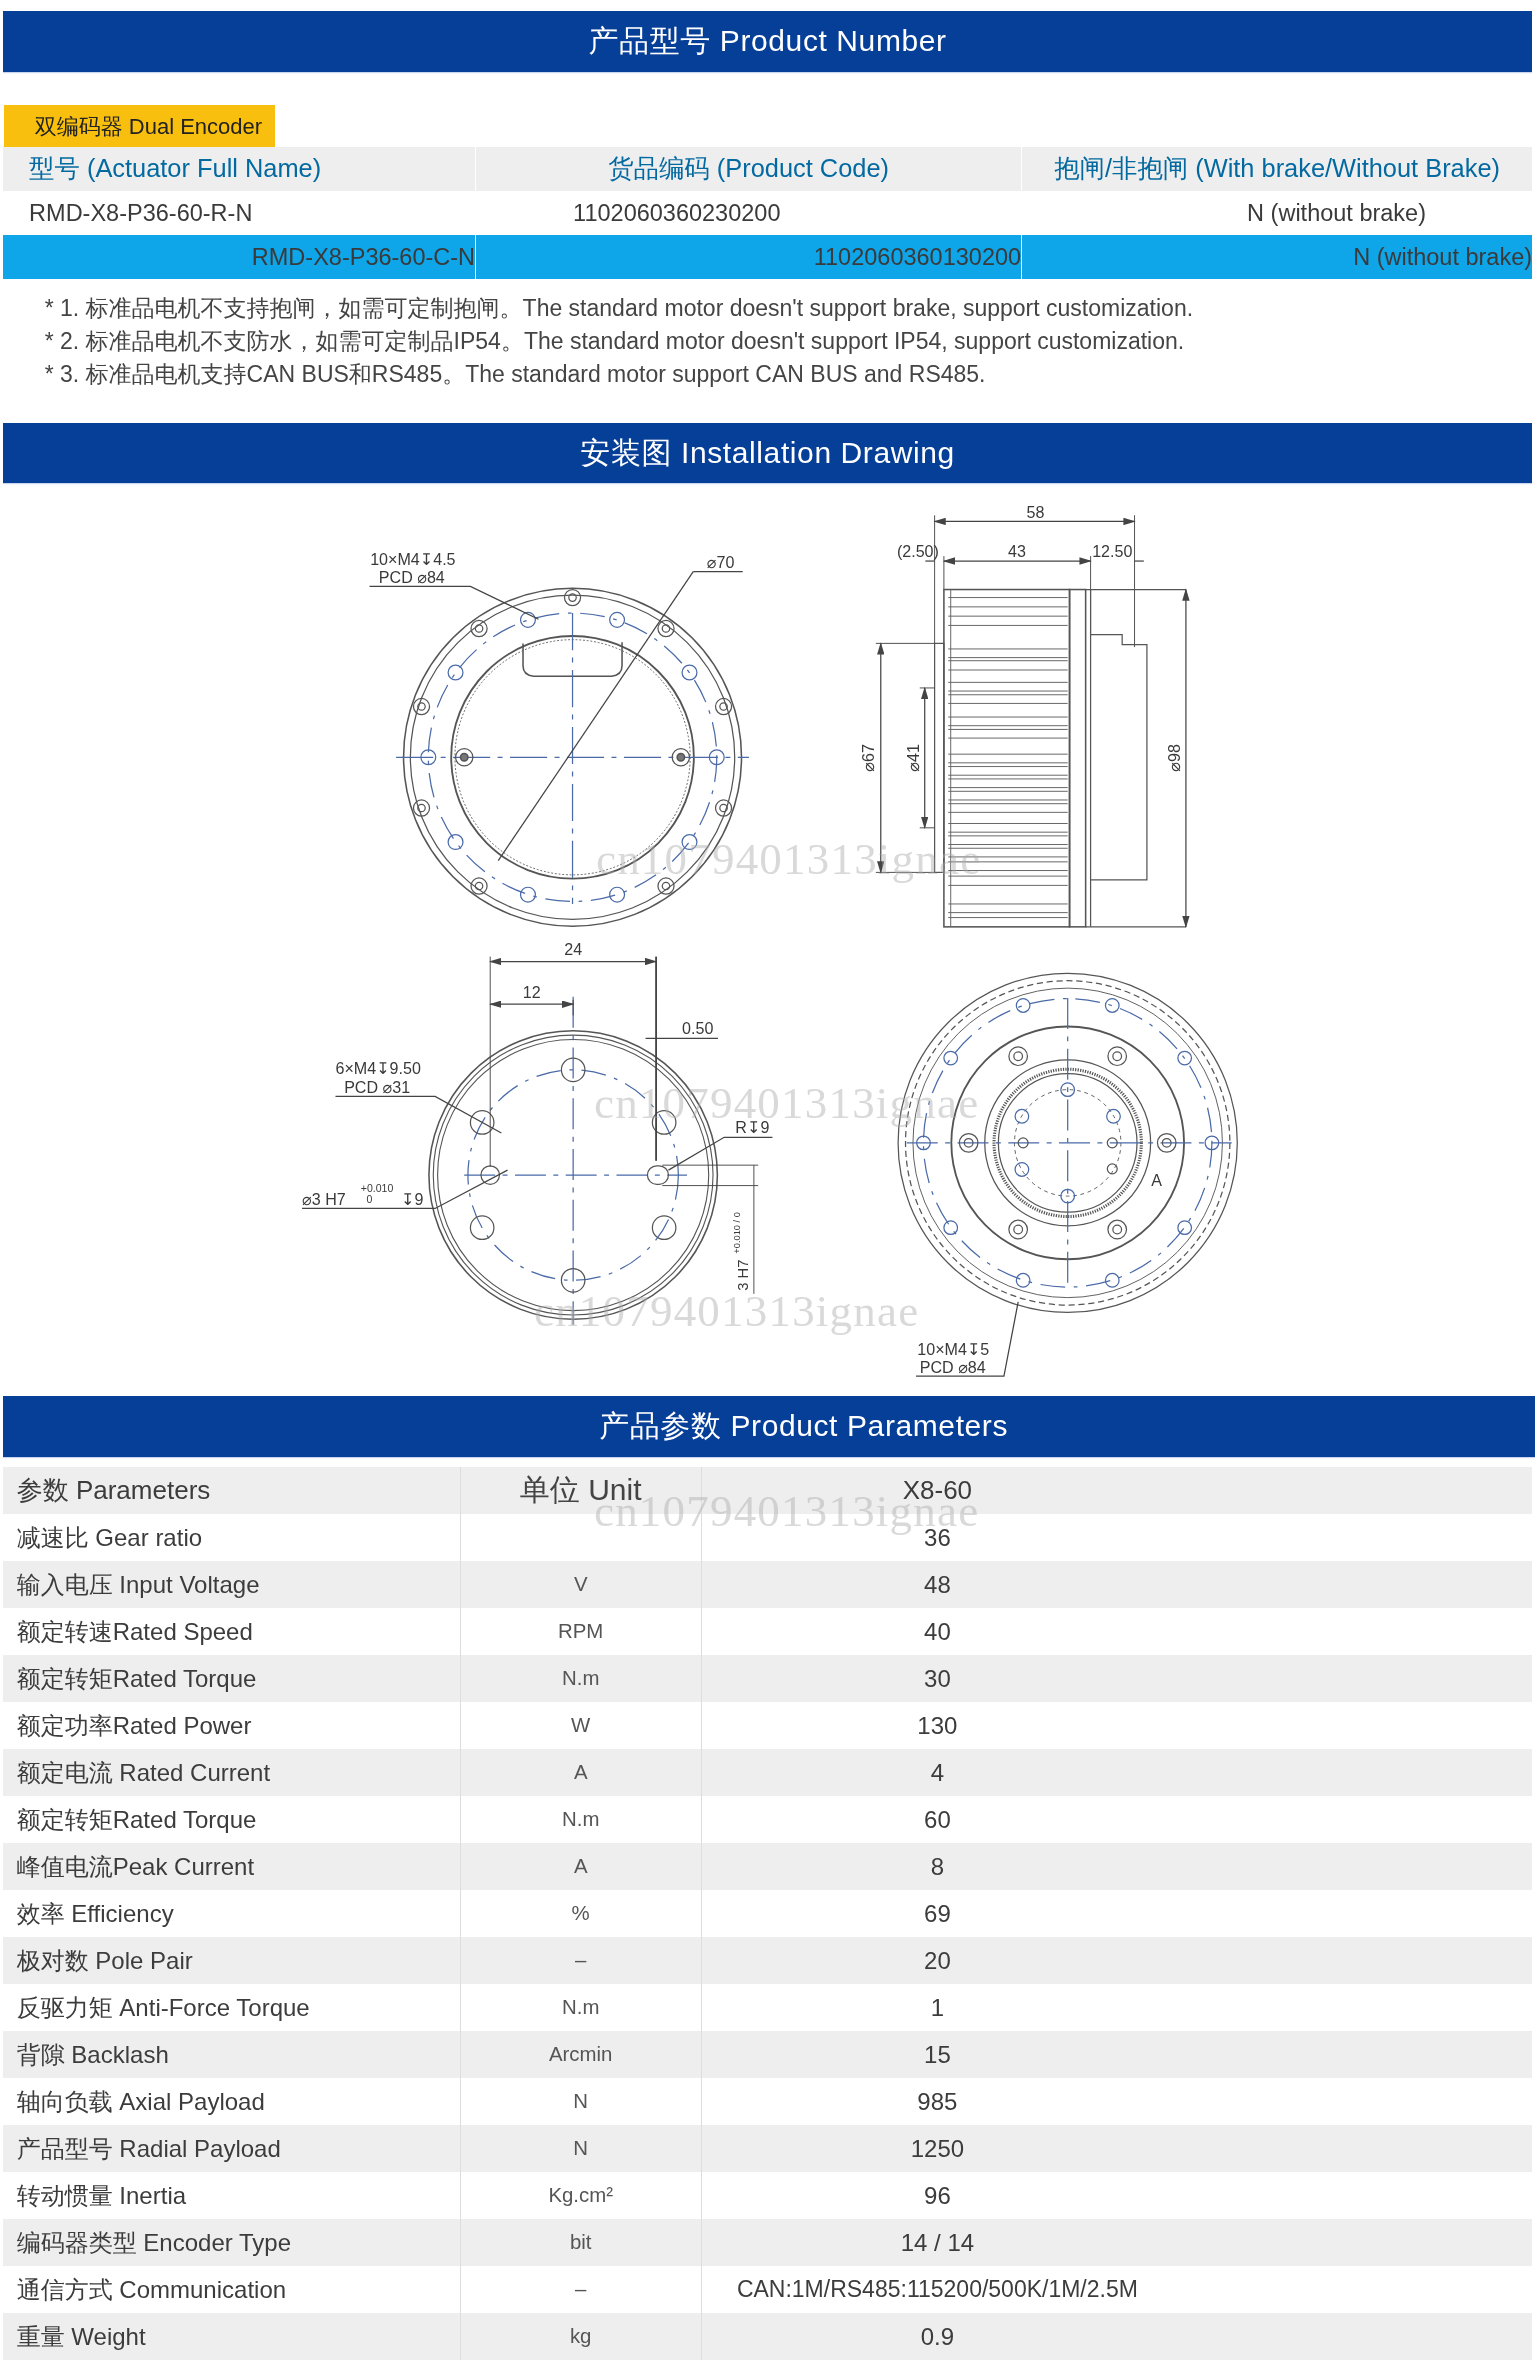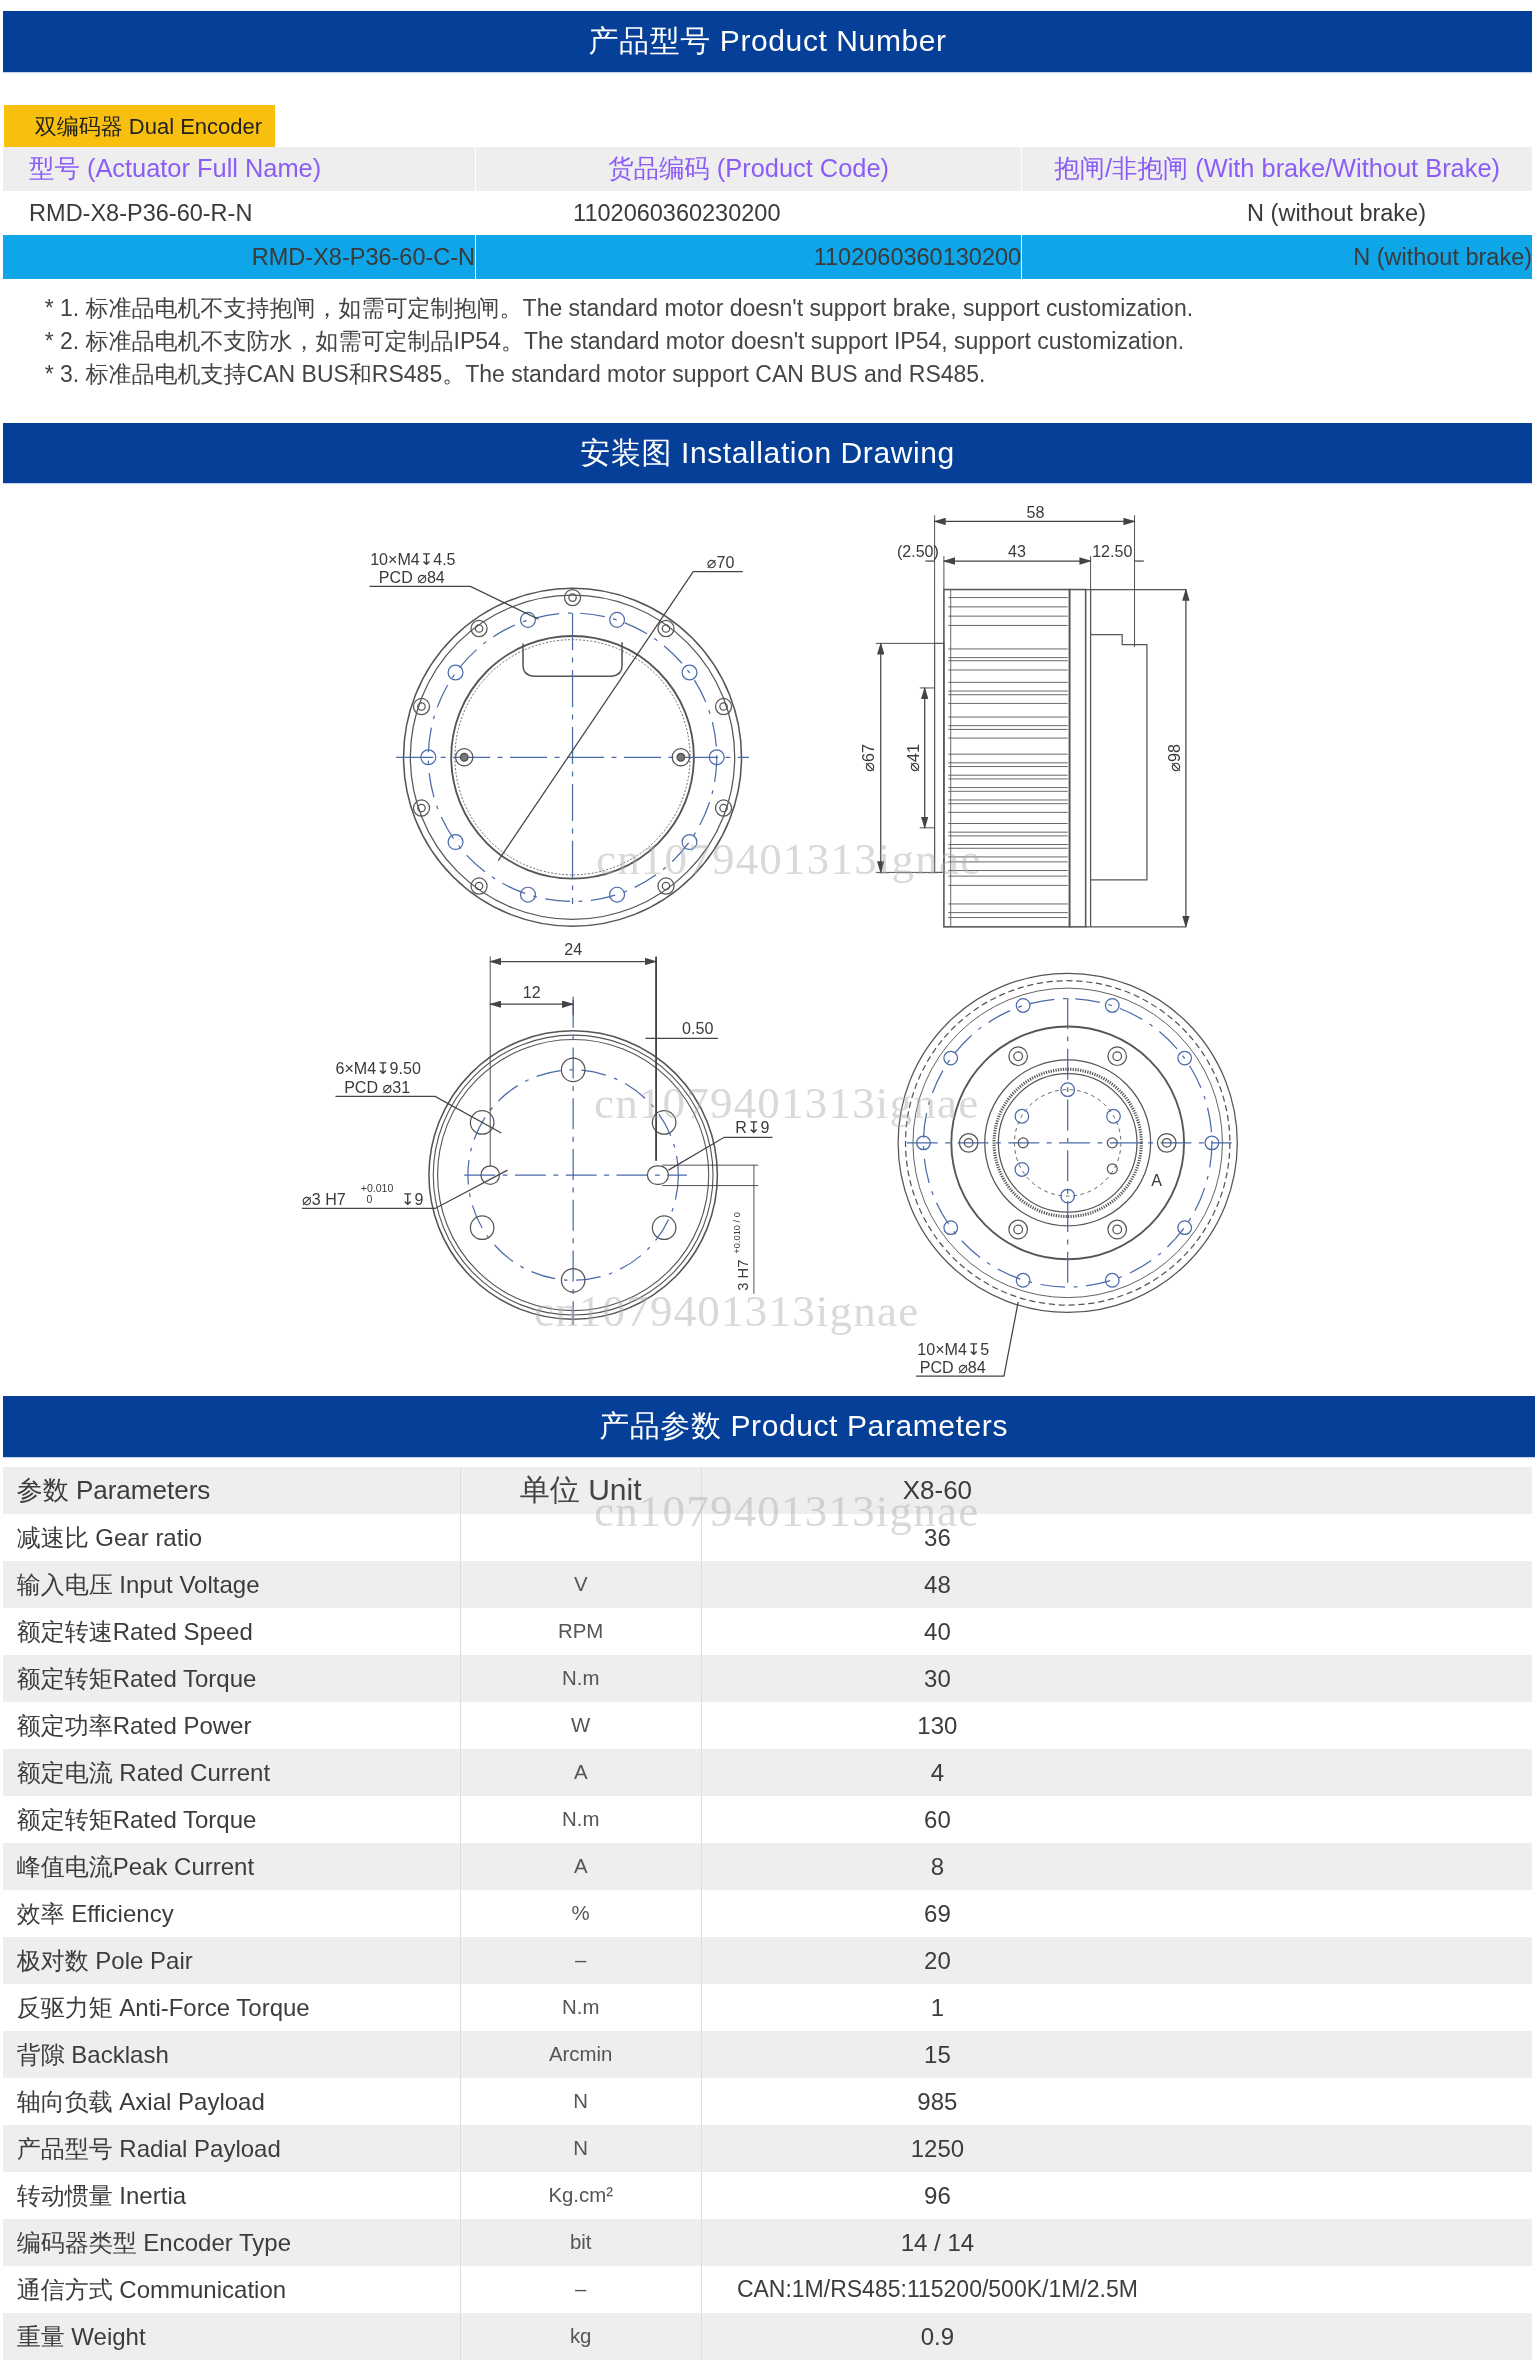--- a/index.html
+++ b/index.html
@@ -6,21 +6,21 @@
   body { width: 1535px; height: 2377px; position: relative; overflow: hidden;
          font-family: "Liberation Sans", "DejaVu Sans", sans-serif; color: #3a3a3a; }
   .band { position: absolute; left: 3.1px; width: 1529px; background: #063f98;
           color: #ffffff; display: flex; align-items: center; justify-content: center;
           font-size: 30px; letter-spacing: 0.6px; box-shadow: 0 1.2px 0 #c9d6ee; }
   .tag { position: absolute; left: 3.7px; top: 93px; width: 271px; height: 44px;
          background: #f8bf0f; color: #222; font-size: 22px; display: flex;
          align-items: center; padding-left: 31px; box-sizing: border-box; margin-top: 12px; }
   .pn-table { position: absolute; left: 3.1px; top: 147px; width: 1529px; border-collapse: collapse; }
   .pn-table td, .pn-table th { height: 44px; padding: 0; font-weight: normal; font-size: 23.5px; }
-  .pn-table th { background: #eeeeee; color: #8b5cf6; font-size: 25.4px; }
+  .pn-table th { background: #eeeeee; color: #0369a1; font-size: 25.4px; }
   .pn-table tr.gray td { background: #0ea5e9; text-align: right; }
   .pn-table .c1 { width: 446px; text-align: left; padding-left: 26px; border-right: 1.9px solid #ffffff; }
   .pn-table .c2 { width: 448px; border-right: 1.9px solid #ffffff; }
   .pn-table th.c2, .pn-table th.c3 { text-align: center; }
   .pn-table td.c2 { text-align: left; padding-left: 97px; }
   .pn-table td.c3 { text-align: left; padding-left: 225px; }
   .notes { position: absolute; left: 8.7px; top: 292px; font-size: 23px; color: #444; }
   .notes div { height: 33px; line-height: 33px; white-space: nowrap; margin-left: 36px; }
   .drawing { position: absolute; left: 0; top: 486px; width: 1535px; height: 904px; }
   .drawing svg { position: absolute; left: 0; top: 0; }

